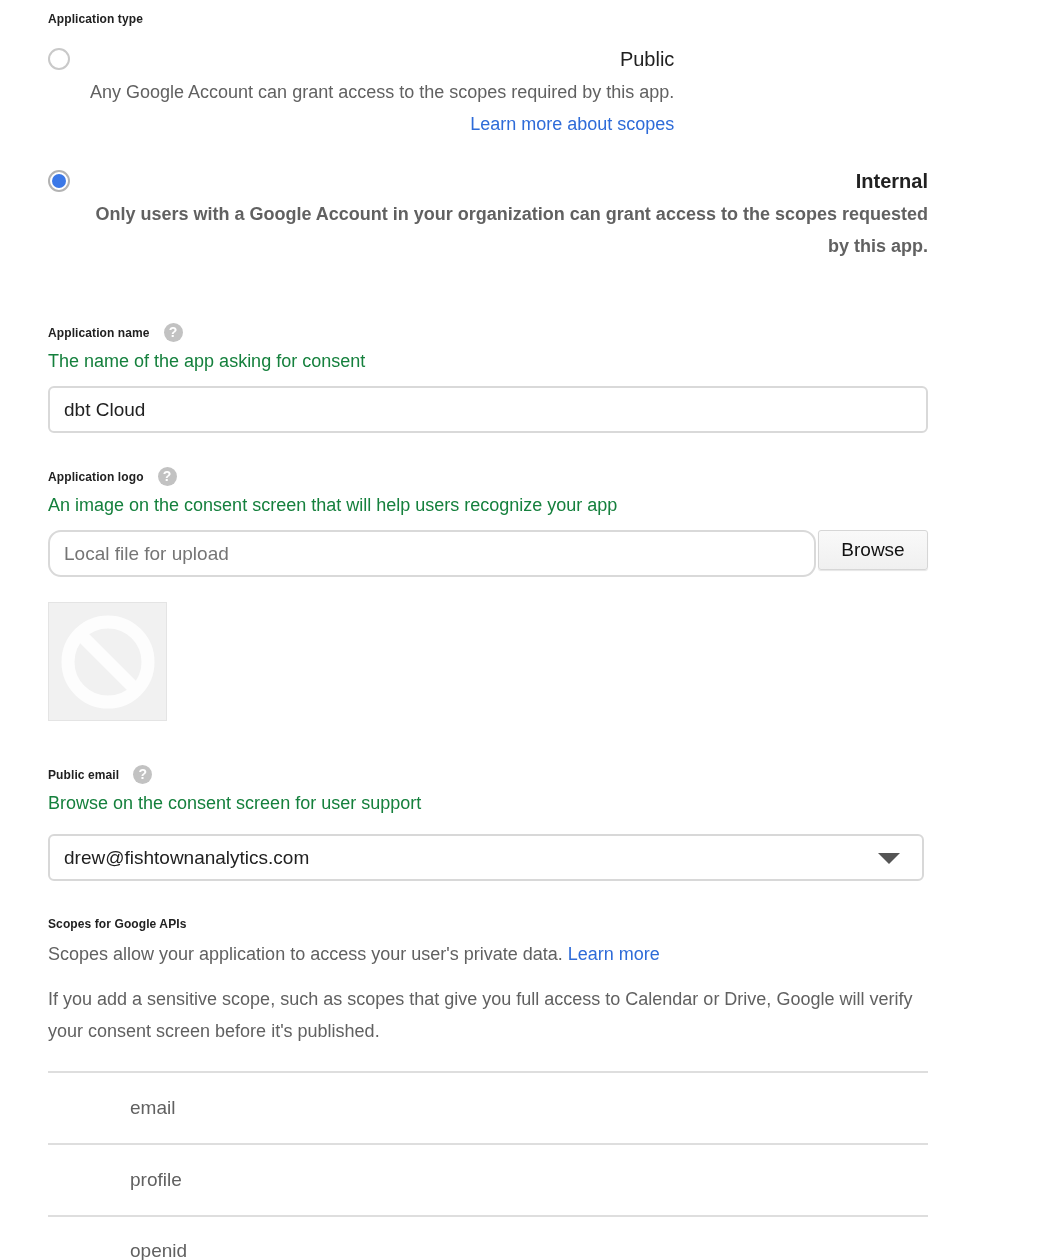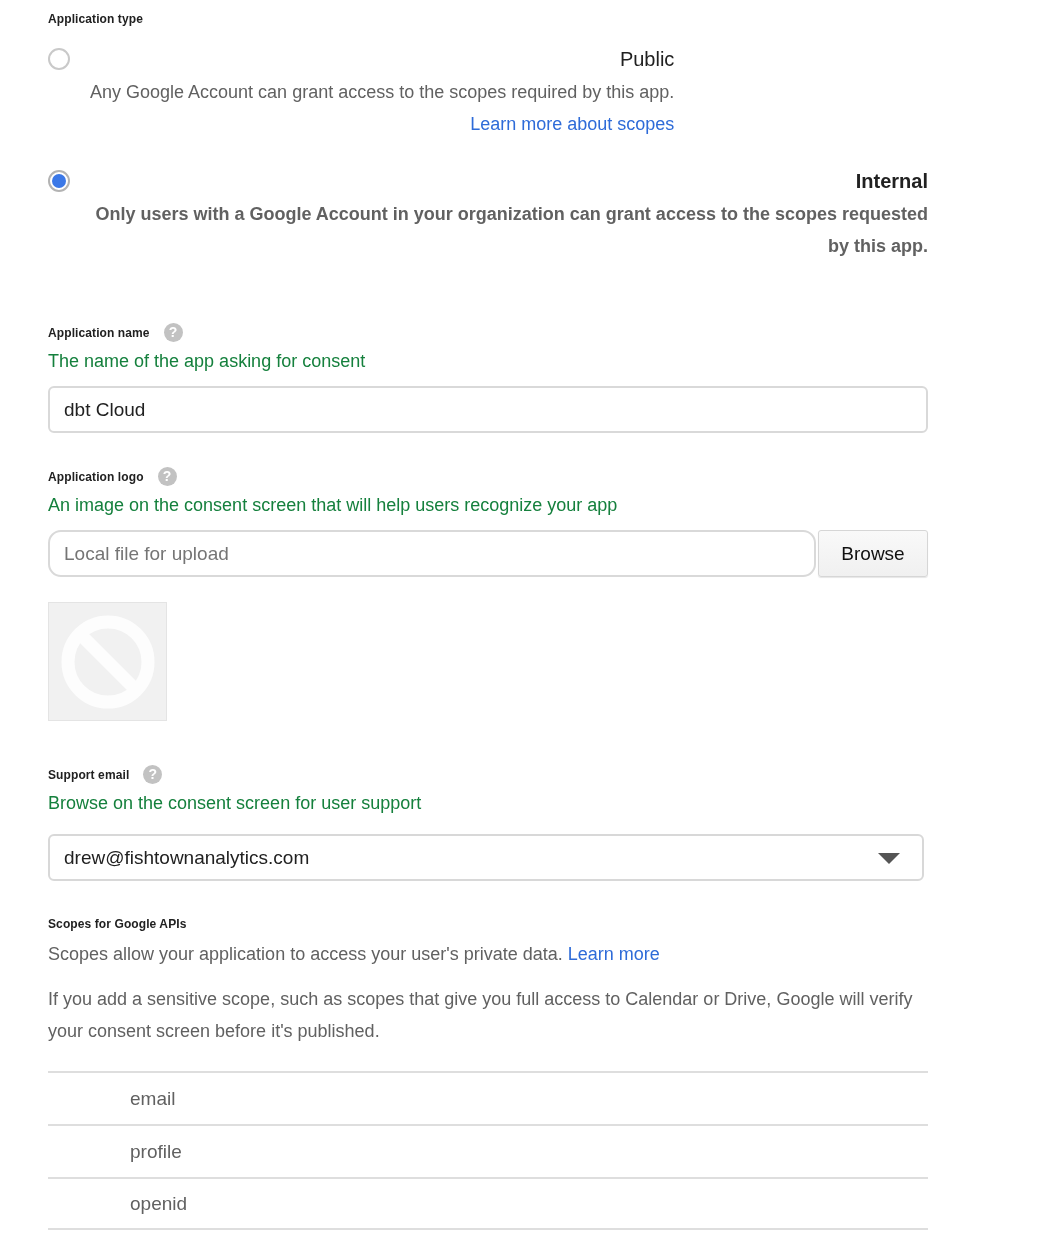--- a/index.html
+++ b/index.html
@@ -70,21 +70,21 @@
   .file-input {
     flex: 1; height: 47px;
     border: 2px solid #d9d9d9; border-radius: 13px;
     font-size: 19px; color: #212121;
     padding: 12px 14px;
     font-family: "Liberation Sans", "DejaVu Sans", sans-serif;
     outline: none; background: #ffffff;
   }
   .file-input::placeholder { color: #757575; opacity: 1; }
   .browse-btn {
-    width: 110px; height: 47px; margin-left: 2px; flex: none;
+    width: 110px; height: 40px; margin-left: 2px; flex: none;
     border: 1px solid #d6d6d6; border-radius: 3px;
     background: linear-gradient(#f9f9f9, #f0f0f0);
     box-shadow: 0 1px 1px rgba(0,0,0,0.10);
     font-size: 19px; color: #111111;
     font-family: "Liberation Sans", "DejaVu Sans", sans-serif;
     cursor: pointer;
   }
   .logo-box {
     margin-top: 25px;
     width: 119px; height: 119px;
@@ -111,21 +111,21 @@
     border-right: 11px solid transparent;
     border-top: 11px solid #555555;
   }
 
   
   .scopes-desc { font-size: 18px; color: #616161; line-height: 32px; margin-top: 7px; }
   .scopes-note { font-size: 18px; color: #616161; line-height: 32px; margin-top: 13px; max-width: 880px; }
   .inline-link { color: #2e6bd8; cursor: pointer; text-decoration: none; }
   .scopes-table { margin-top: 24px; width: 880px; }
   .scope-row {
-    height: 53px;
+    height: 72px;
     border-top: 2px solid #dedede;
     display: flex; align-items: center;
     padding-left: 82px;
     font-size: 19px; color: #616161;
   }
   .scope-row:last-child { border-bottom: 2px solid #dedede; }
 </style>
 </head>
 <body>
 
@@ -189,21 +189,21 @@
       <div class="logo-box">
         <svg width="96" height="96" viewBox="0 0 96 96">
           <circle cx="48" cy="48" r="40" fill="none" stroke="#fdfdfd" stroke-width="13"></circle>
           <line x1="20" y1="20" x2="76" y2="76" stroke="#fdfdfd" stroke-width="13"></line>
         </svg>
       </div>
     </div>
 
     <div class="section-email">
       <div class="section-heading-row">
-        <div class="section-heading">Support email</div>
+        <div class="section-heading">Public email</div>
         <div class="help-icon">?</div>
       </div>
       <div class="section-sub">Browse on the consent screen for user support</div>
 
       <div class="select-box">
         <span>drew@fishtownanalytics.com</span>
         <span class="select-caret"></span>
       </div>
     </div>
 

